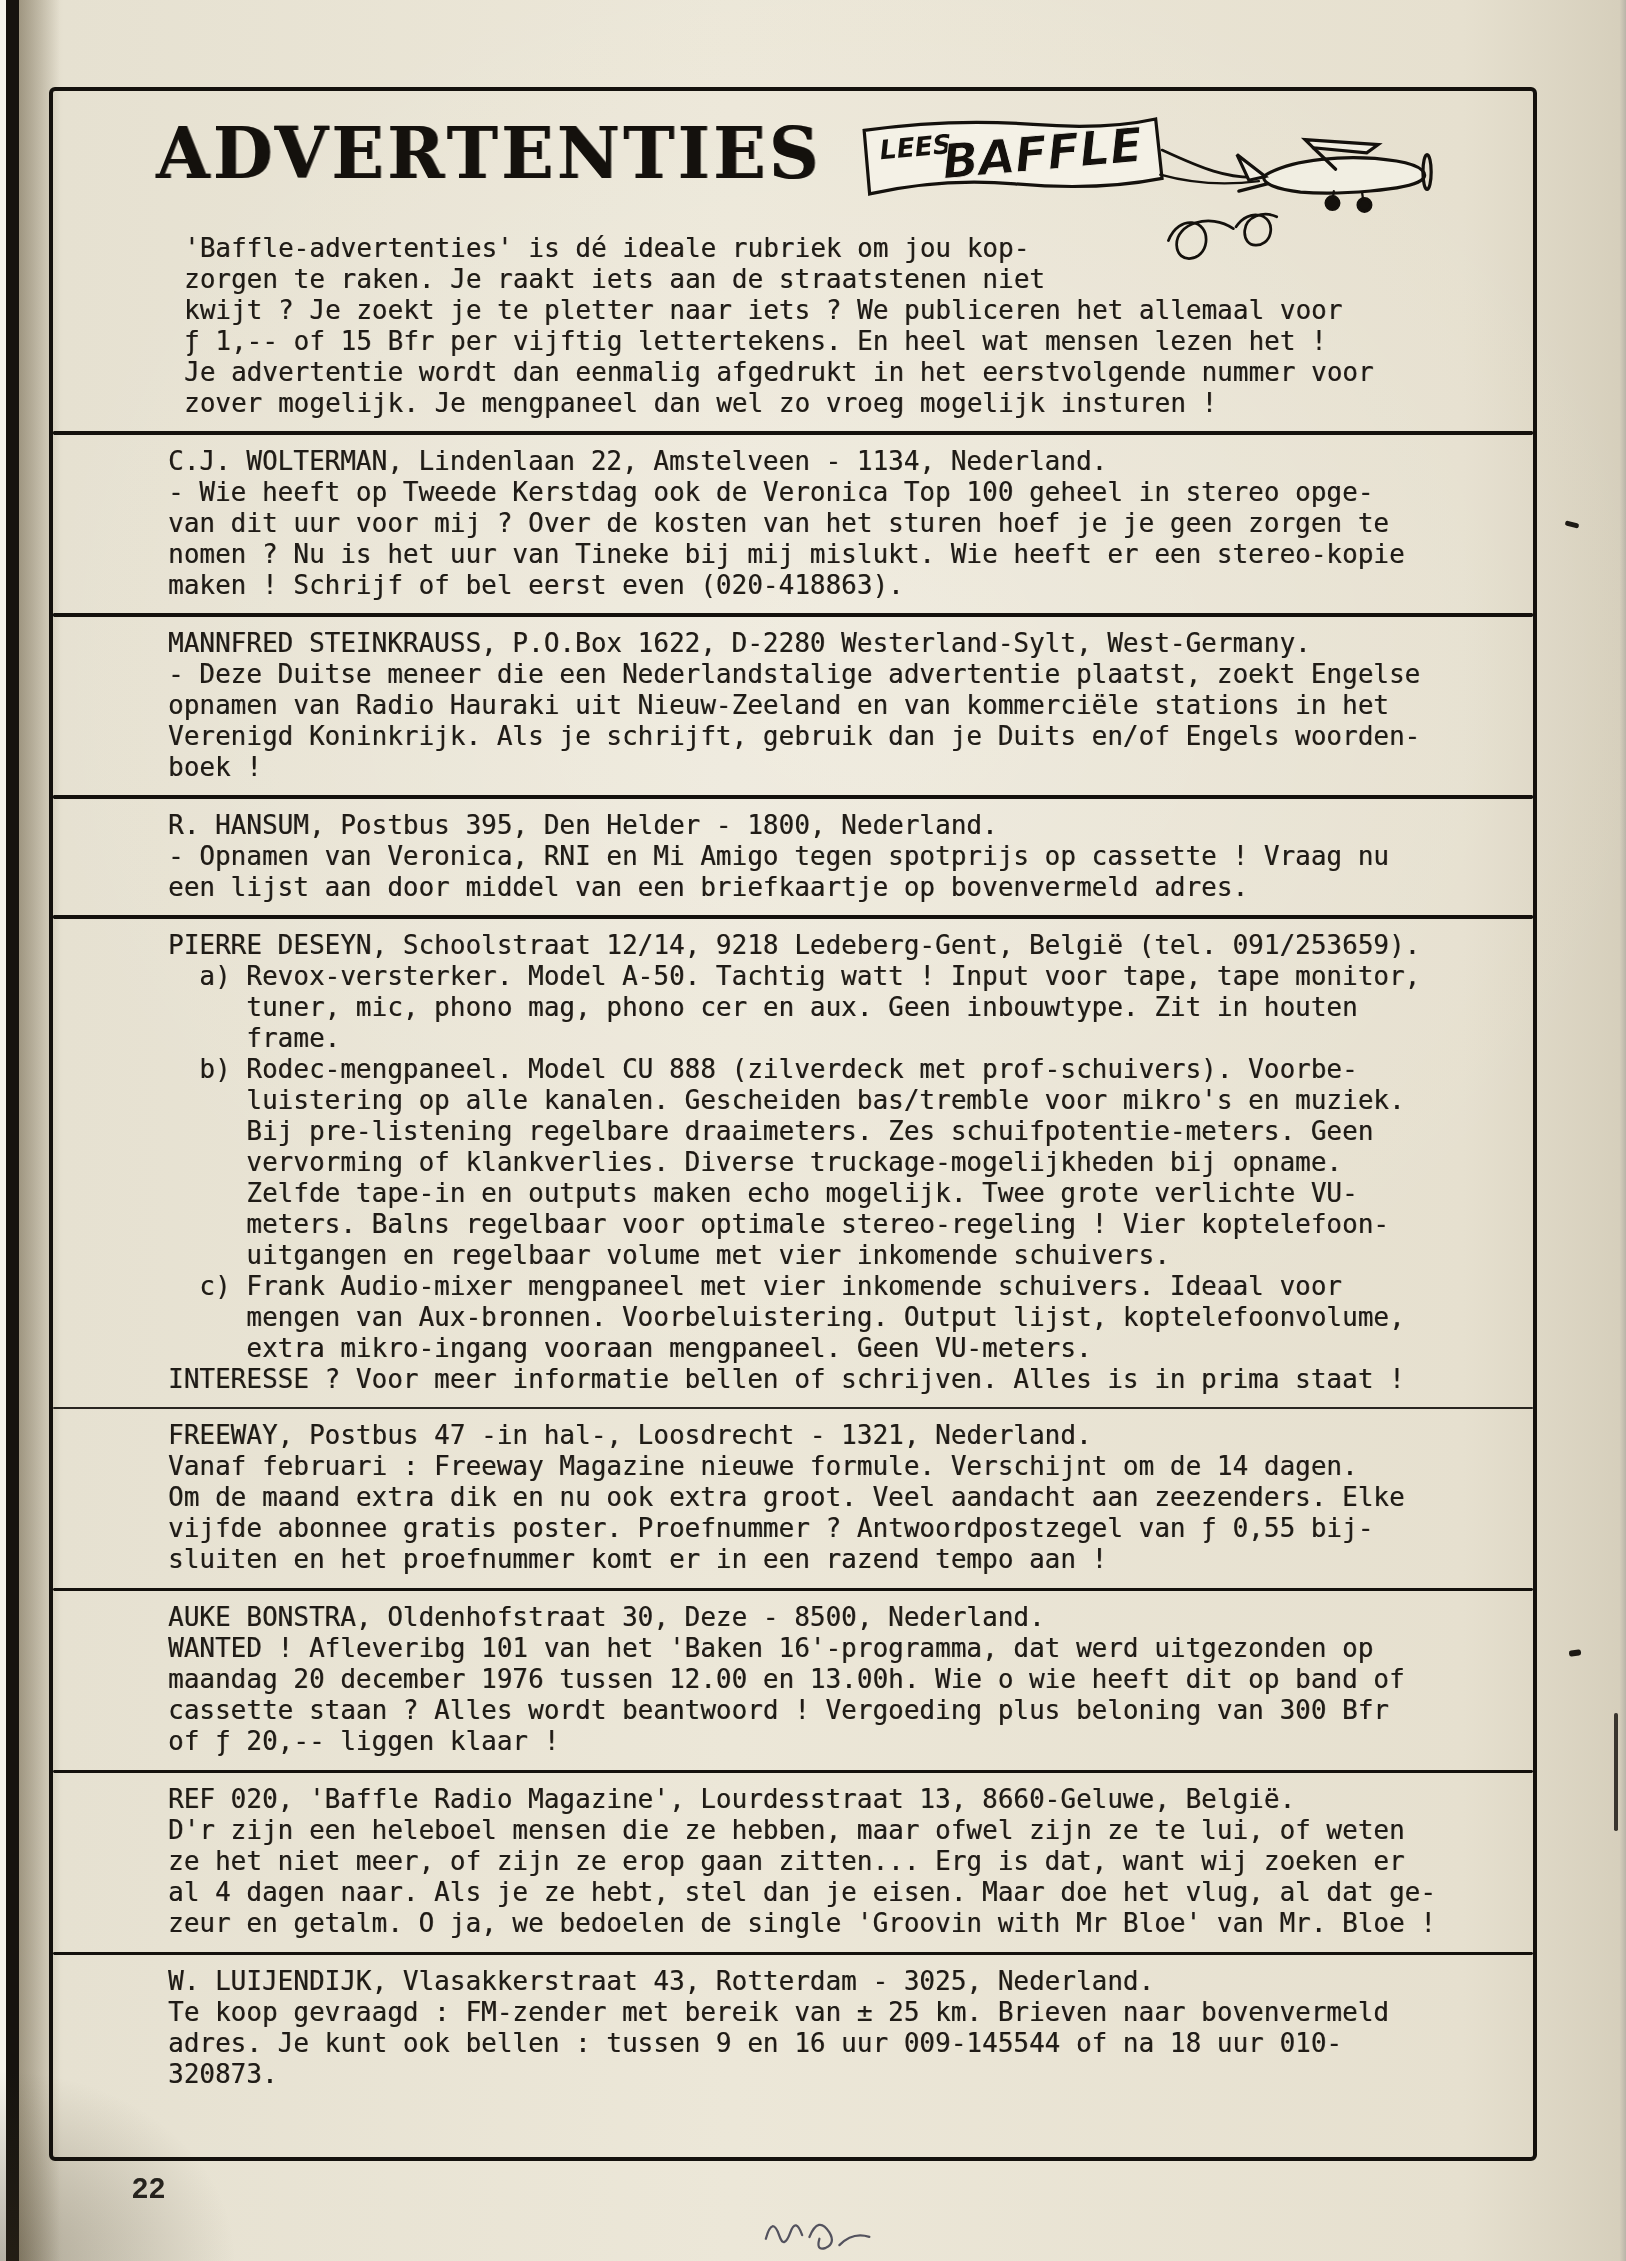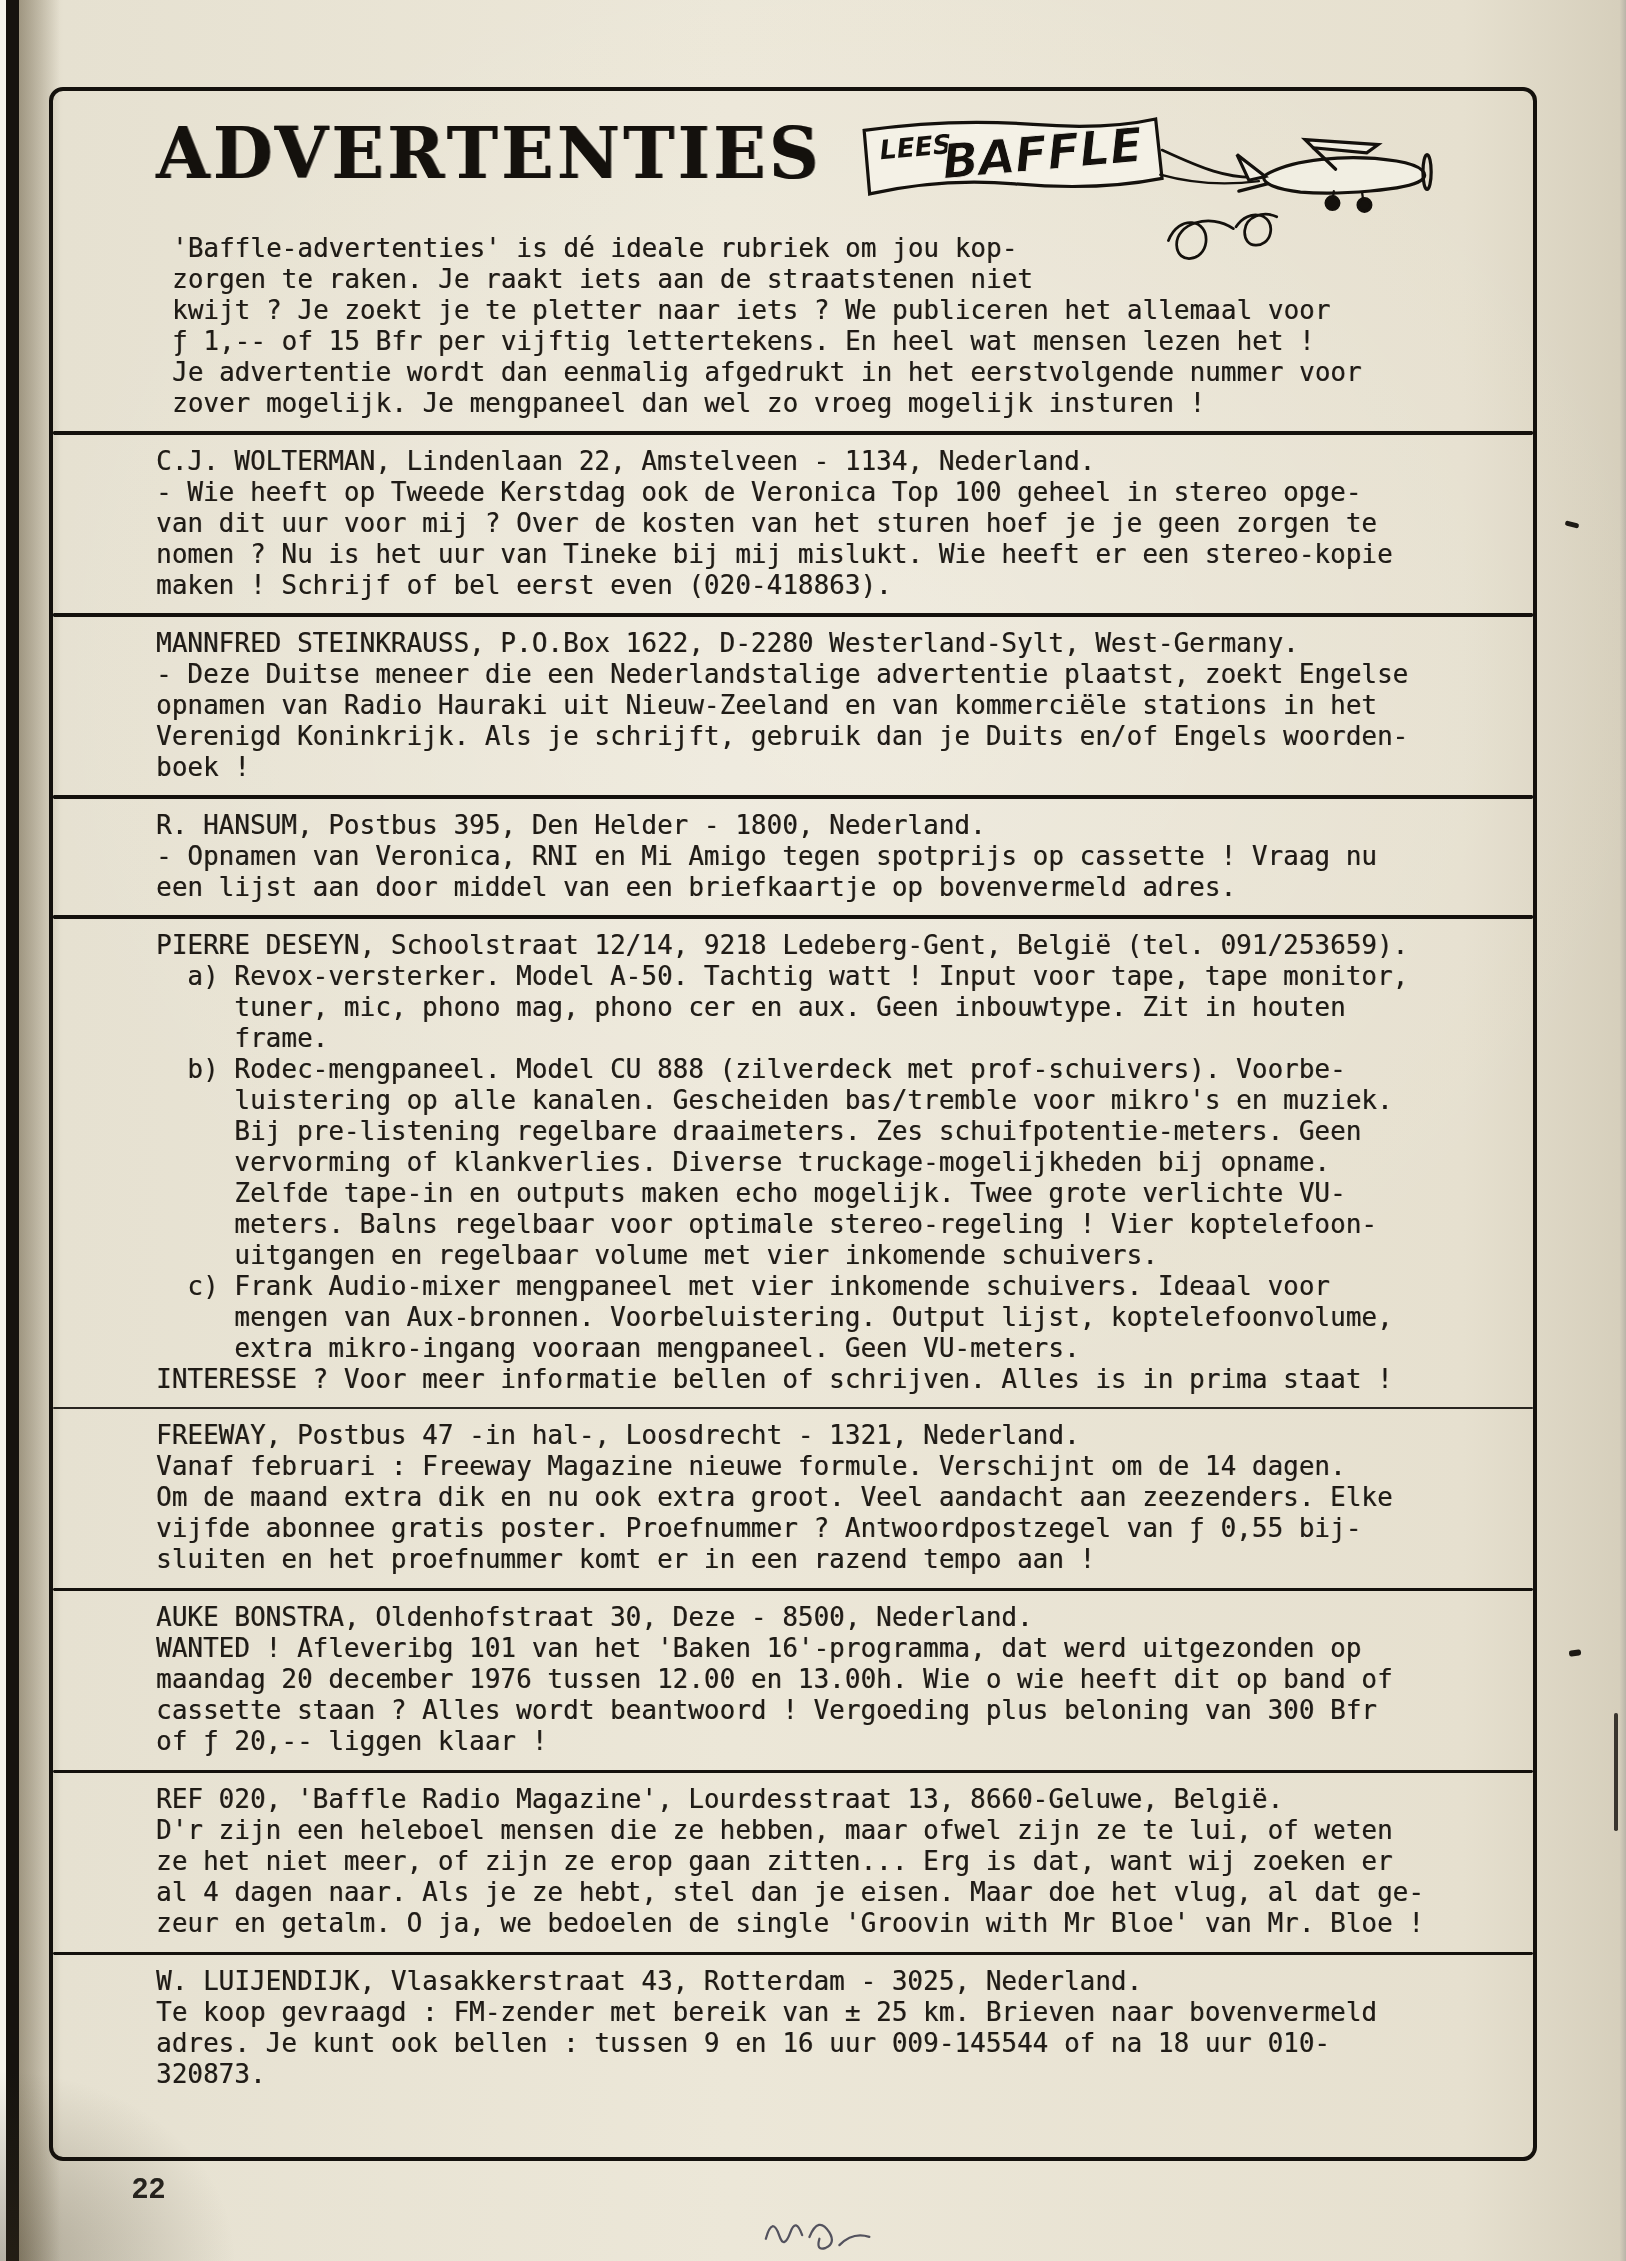--- a/index.html
+++ b/index.html
@@ -24,21 +24,21 @@
                  background:linear-gradient(90deg, rgba(70,58,34,0.38), rgba(70,58,34,0)); }
   .corner-shadow { position:absolute; left:0; bottom:0; width:238px; height:192px;
                  background:radial-gradient(ellipse at 0% 100%, rgba(60,50,30,0.35), rgba(60,50,30,0) 70%); }
 
   
   .ad-board {
     position: absolute;
     left: 49px; top: 87px;
     width: 1480px; height: 2066px;
     border: 4.1px solid #14110d;
-    border-radius: 14px;
+    border-radius: 6px;
     box-sizing: content-box;
   }
 
   .board-header {
     position: relative;
     padding: 21px 73px 8.2px 103px;
     height: 96px;
   }
   .page-title {
     font-family: "DejaVu Serif", serif;
@@ -52,20 +52,21 @@
     text-shadow: 0.9px 0 0 rgba(20,17,13,0.55);
     white-space: nowrap;
   }
   .banner-art { position: absolute; left: 706px; top: -3.7px; width: 786px; height: 265px; }
 
   .sections { margin-top: 5.5px; }
   section.ad-section {
     padding: 11px 73px 12.8px 103px;
     font-size: 26px;
     line-height: 31px;
+    margin-left: 12px;
   }
   section.intro-section { padding-left: 119px; }
   .line { white-space: pre; text-shadow: 0.5px 0 0 rgba(31,27,22,0.55); }
   .rule { height: 3.2px; background: #14110d; border-radius: 1.4px; }
   .rule.thin { height: 1.8px; opacity: 0.9; }
 
   .page-number {
     position: absolute;
     left: 132px; top: 2172px;
     font-family: "Liberation Sans", sans-serif;

